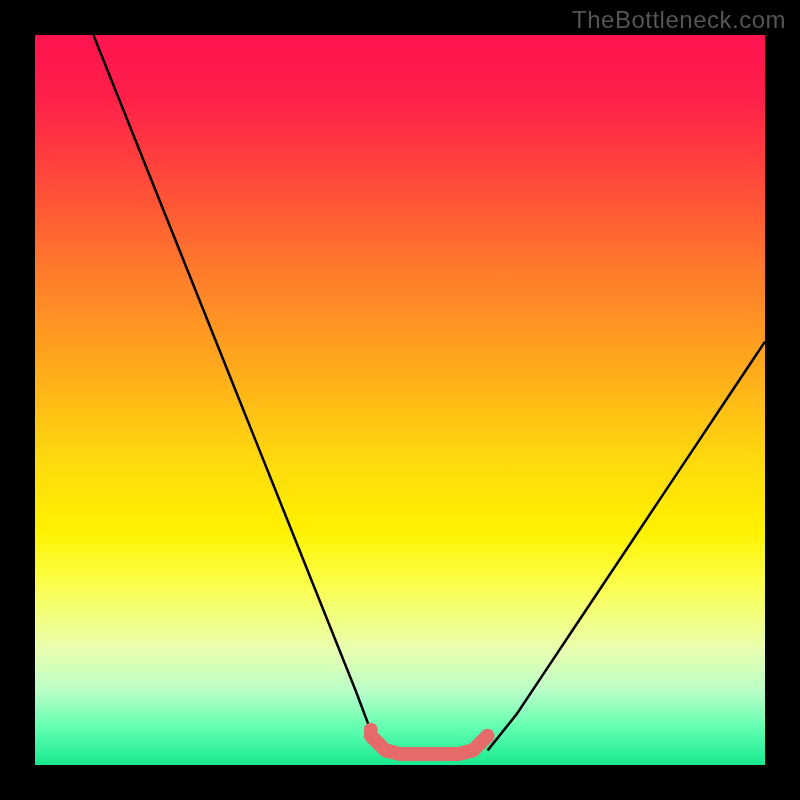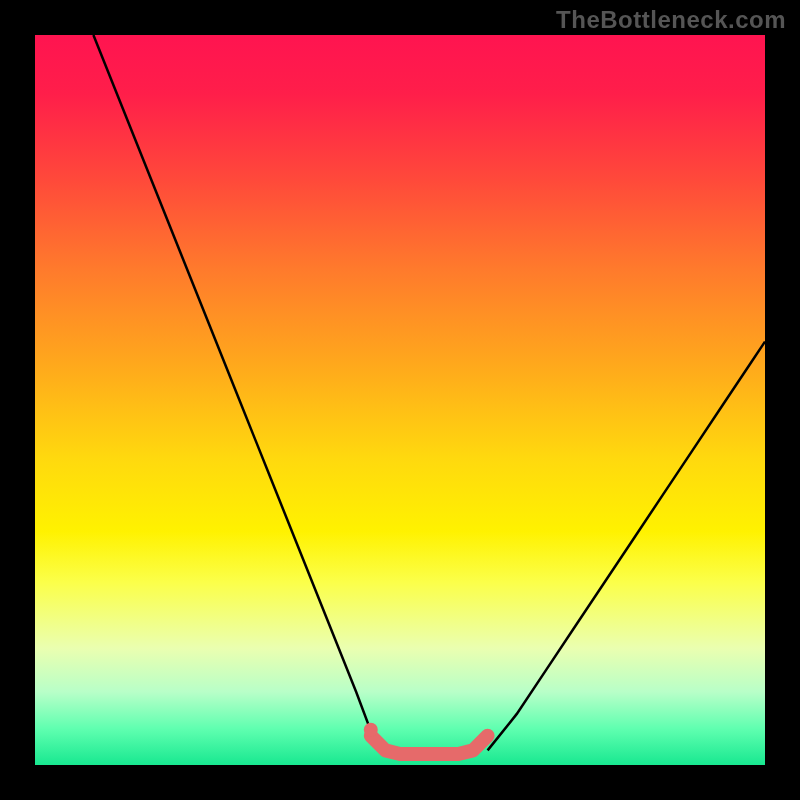--- a/index.html
+++ b/index.html
@@ -16,21 +16,21 @@
     width: 800px;
     height: 800px;
     background: #000;
   }
   .watermark {
     position: absolute;
     top: 6px;
     right: 14px;
     color: #555;
     font-size: 24px;
-    font-weight: 700;
+    font-weight: 400;
     letter-spacing: 0.5px;
     z-index: 5;
   }
   .plot {
     position: absolute;
     left: 35px;
     top: 35px;
     width: 730px;
     height: 730px;
     overflow: hidden;

